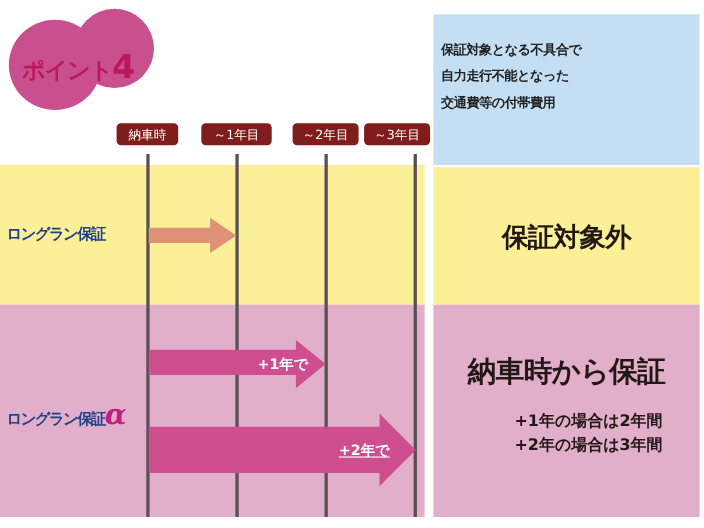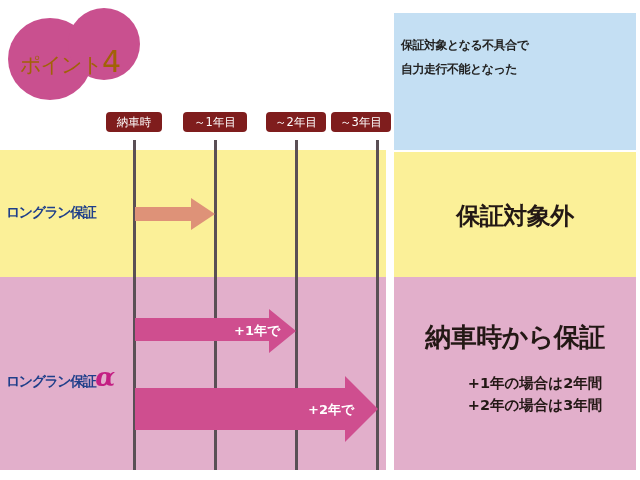--- a/index.html
+++ b/index.html
@@ -2,21 +2,21 @@
 <html><head>
 <meta charset="utf-8">
 <style>
   * { box-sizing: border-box; margin: 0; padding: 0; }
   body { width: 640px; height: 480px; background: #ffffff; position: relative; overflow: hidden;
          font-family: "DejaVu Sans", "Liberation Sans", sans-serif; }
   .abs { position: absolute; }
   .band-yellow { background: #fbf098; }
   .band-pink { background: #e2afcb; }
   .badge-circle { border-radius: 50%; background: #c9508f; }
-  .badge-text { color: #a16207; font-weight: normal; font-size: 21px; letter-spacing: -1px; white-space: nowrap; }
+  .badge-text { color: #be185d; font-weight: bold; font-size: 21px; letter-spacing: -1px; white-space: nowrap; }
   .badge-text .num { font-size: 30px; }
   .tick-label { background: #7f1d1d; color: #fff; font-size: 11.5px; font-weight: normal; border-radius: 4px;
                 height: 20px; line-height: 20px; text-align: center; white-space: nowrap; }
   .vline { width: 3px; background: #5a4f55; }
   .row-label { color: #1f3f8a; font-weight: bold; font-size: 14px; letter-spacing: -1.5px; white-space: nowrap; }
   .alpha { color: #c31f83; font-style: italic; font-family: "DejaVu Serif", serif; font-size: 26px; font-weight: bold; letter-spacing: 0; }
   .arrow-text { color: #fff; font-weight: bold; font-size: 13px; white-space: nowrap; }
   .info-blue { background: #c4dff3; }
   .info-text { color: #222; font-weight: bold; font-size: 12px; line-height: 24px; white-space: nowrap; letter-spacing: -0.5px; }
   .big-text { color: #231815; font-weight: bold; font-size: 24px; text-align: center; white-space: nowrap; letter-spacing: -0.5px; }
@@ -54,26 +54,27 @@
 <div class="abs row-label" style="left:6px;top:362px;">
   <span>ロングラン保証</span><span class="alpha">α</span>
 </div>
 <svg class="abs" style="left:135px;top:309px;" width="162" height="44" viewBox="0 0 162 44">
   <polygon points="0,9 134,9 134,0 161,22 134,44 134,32 0,32" fill="#cf4e8f"></polygon>
 </svg>
 <div class="abs arrow-text" style="left:234px;top:322px;">+1年で</div>
 <svg class="abs" style="left:135px;top:376px;" width="244" height="66" viewBox="0 0 244 66">
   <polygon points="0,12 210,12 210,0 243,33 210,66 210,54 0,54" fill="#cf4e8f"></polygon>
 </svg>
-<div class="abs arrow-text" style="left:308px;top:401px;">+2年で</div>
+<div class="abs arrow-text" style="left:308px;top:401px;text-decoration:underline;">+2年で</div>
 
 <div class="abs info-blue" style="left:394px;top:13px;width:242px;height:137px;"></div>
 <div class="abs info-text" style="left:401px;top:33px;">
   <div>保証対象となる不具合で</div>
   <div>自力走行不能となった</div>
+  <div>交通費等の付帯費用</div>
 </div>
 
 <div class="abs band-yellow" style="left:394px;top:152px;width:242px;height:125px;"></div>
 <div class="abs big-text" style="left:394px;top:200px;width:242px;">保証対象外</div>
 
 <div class="abs band-pink" style="left:394px;top:277px;width:242px;height:193px;"></div>
 <div class="abs big-text" style="left:394px;top:320px;width:242px;font-size:26px;">納車時から保証</div>
 <div class="abs sub-text" style="left:394px;top:372px;width:242px;margin-left:20px;">
   <div>+1年の場合は2年間</div>
   <div>+2年の場合は3年間</div>

